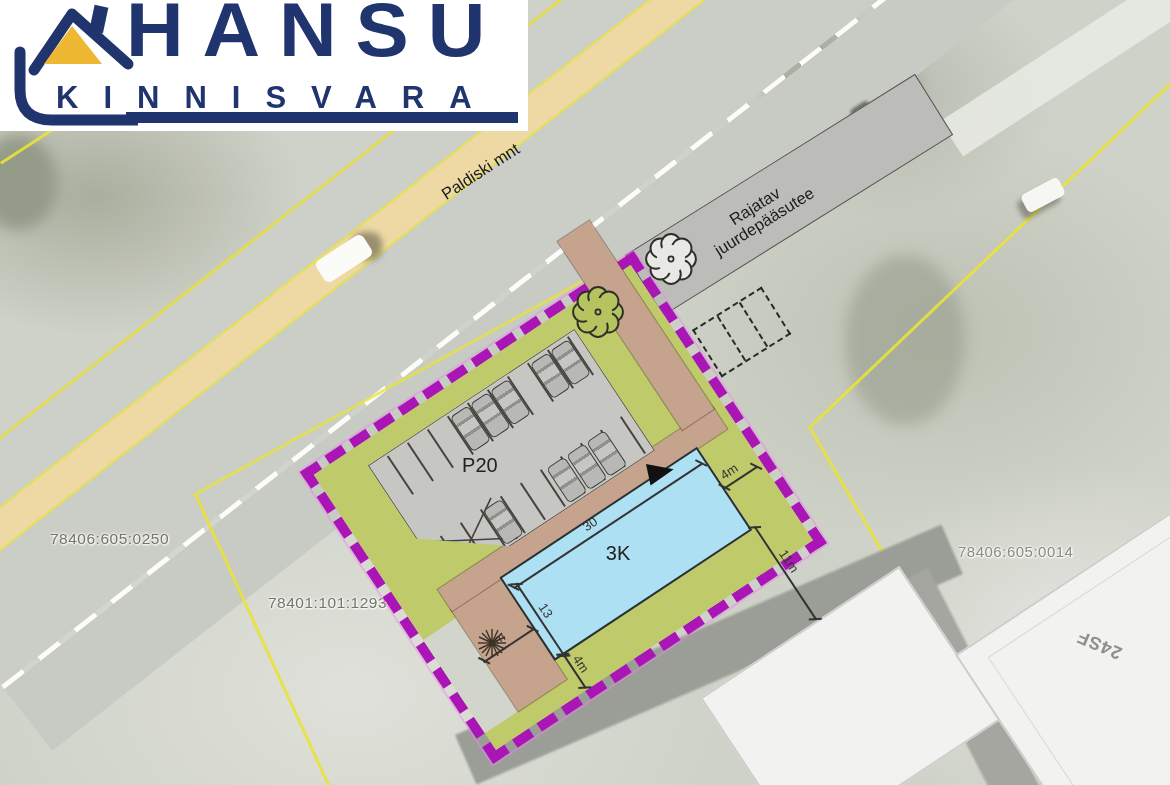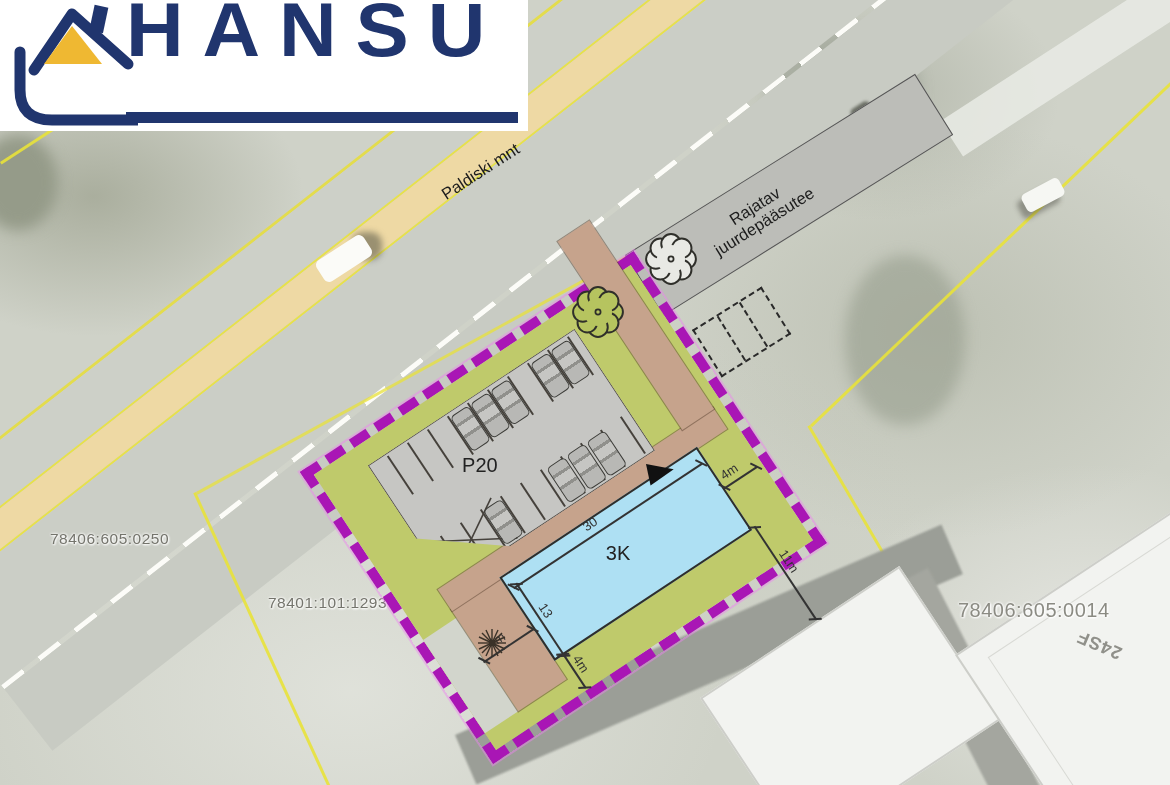--- a/index.html
+++ b/index.html
@@ -58,21 +58,21 @@
   .car-dark{left:855px;top:103px;width:22px;height:30px;background:rgba(82,86,76,.8);
        border-radius:5px;transform:rotate(-33deg);filter:blur(1.5px);}
   .car-white{left:1022px;top:185px;width:42px;height:20px;background:#f6f7f3;border-radius:5px;
        transform:rotate(-28deg);box-shadow:-7px 4px 5px rgba(70,72,62,.45);}
 
   
   .maplabel{color:#74746c;font-size:15.5px;letter-spacing:.5px;white-space:nowrap;
     text-shadow:0 0 3px #fff,0 0 3px #fff,1px 1px 2px #fff;}
   .pl1{left:50px;top:530px;}
   .pl2{left:268px;top:594px;}
-  .pl3{left:958px;top:599px;font-size:20px;color:#8b8b83;}
+  .pl3{left:958px;top:543px;font-size:15px;color:#8b8b83;}
   .b24{left:1076px;top:634px;font-size:18px;font-weight:bold;color:#90908a;
        transform:rotate(203deg);text-shadow:none;letter-spacing:1px;}
   .paldiski{left:436px;top:162px;transform:rotate(-33deg);font-size:16.5px;color:#1b1b1b;
        white-space:nowrap;}
 
   
   .access{left:625px;top:255px;width:340px;height:70px;background:#bcbdb8;
           border:1.5px solid #555;transform:rotate(-32deg);transform-origin:0 0;
           display:flex;align-items:center;}
   .access .lbl{margin-left:78px;font-size:16.5px;color:#1c1c1c;line-height:1.12;text-align:center;}
@@ -327,14 +327,15 @@
 </svg>
 
 <div class="abs logo">
   <svg style="position:absolute;left:6px;top:2px;" width="132" height="128" viewBox="0 0 132 128">
     <path d="M14,50 V88 Q14,118 46,118 H132" stroke="#20356e" stroke-width="11" fill="none" stroke-linecap="round"></path>
     <rect x="86" y="4" width="14" height="26" fill="#20356e" transform="rotate(12 93 16)"></rect>
     <path d="M28,68 L66,12 L122,62" stroke="#20356e" stroke-width="11" fill="none" stroke-linejoin="round" stroke-linecap="round"></path>
     <polygon points="38,62 66,24 96,62" fill="#efb832"></polygon>
   </svg>
   <span class="logo-title">HANSU</span>
+  <span class="logo-sub">KINNISVARA</span>
   <div class="logo-bar"></div>
 </div>
 
 </body></html>

